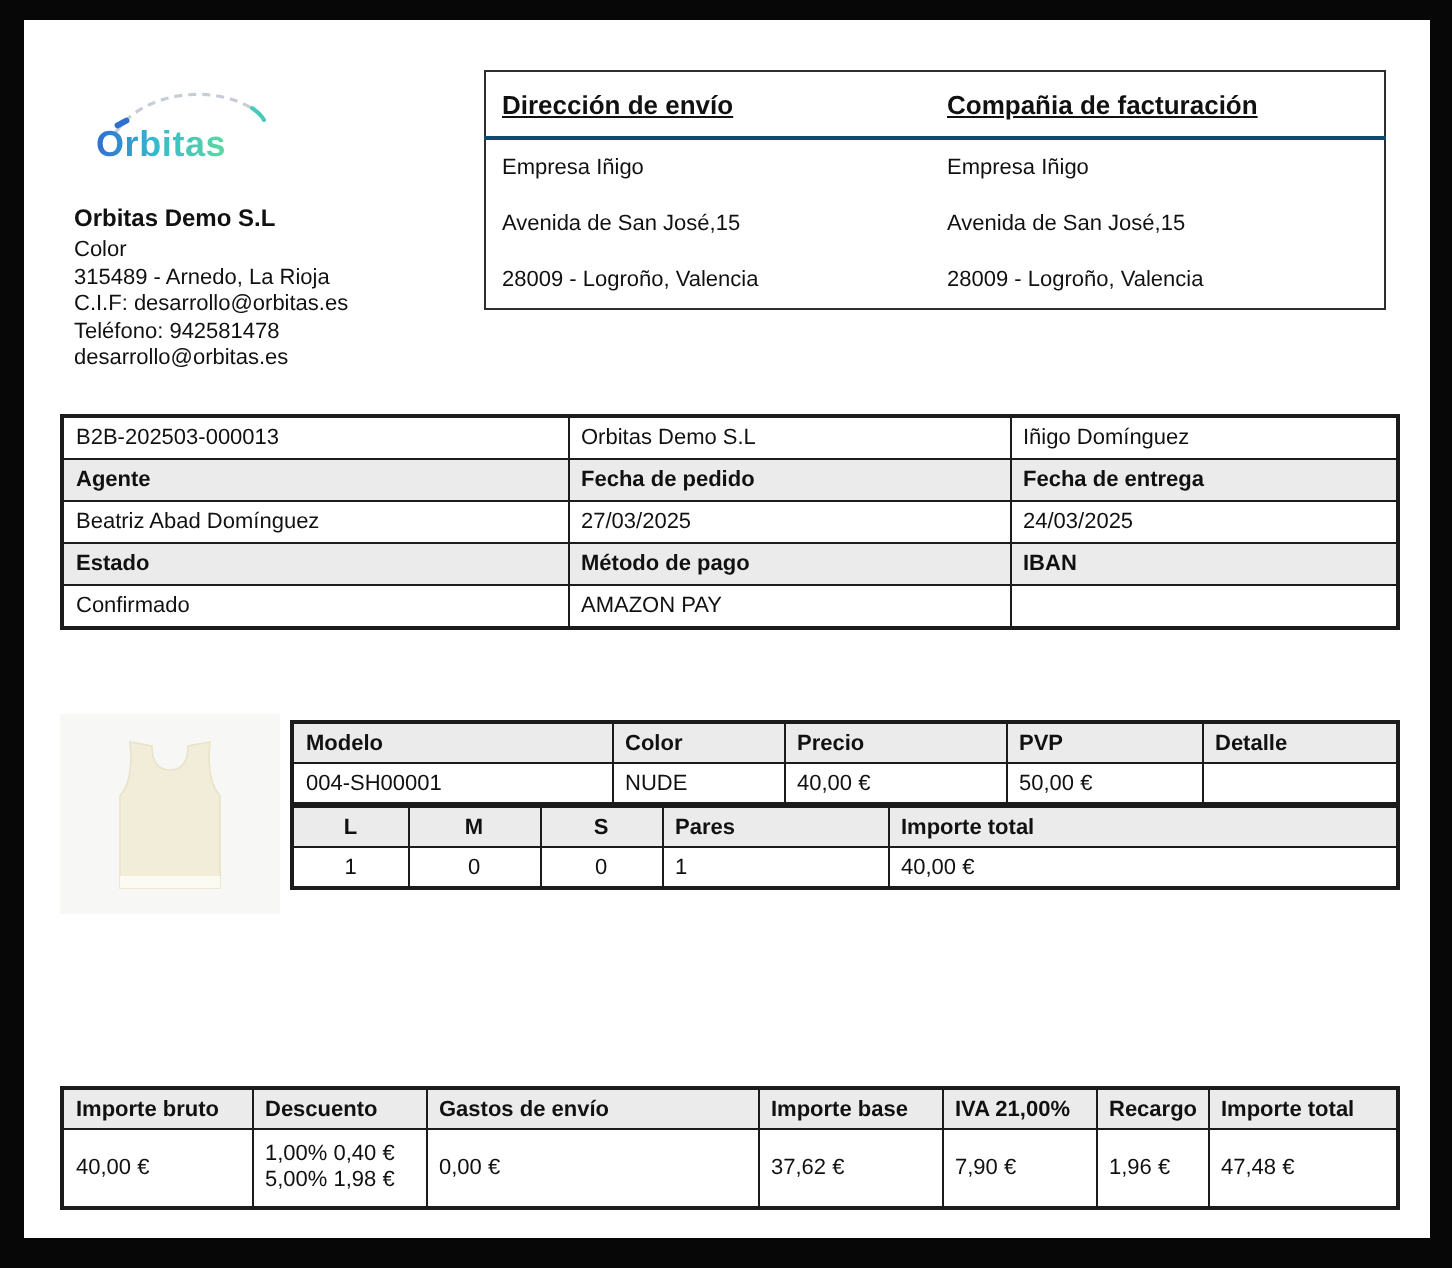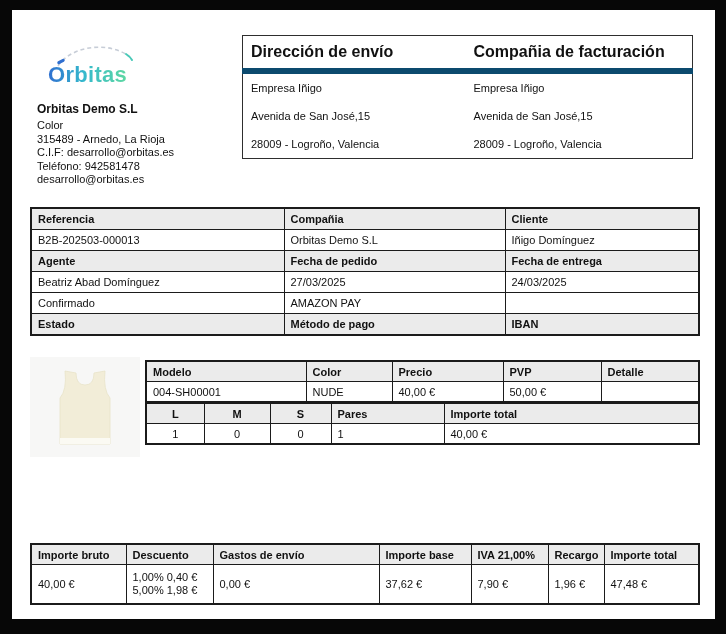--- a/index.html
+++ b/index.html
@@ -11,34 +11,34 @@
   .frame{position:relative;width:726px;height:634px;background:#070707;overflow:hidden;}
   .page{position:absolute;left:12px;top:10px;width:703px;height:609px;background:#ffffff;}
 
   
   .logo{position:absolute;left:34px;top:30px;width:110px;height:56px;}
   .logo-arc{position:absolute;left:4px;top:2px;}
   .logo-accent{position:absolute;left:11px;top:20px;width:8px;height:3px;background:#2f6fd0;
     border-radius:2px;transform:rotate(-28deg);}
   .logo-text{
     position:absolute;left:2px;top:22px;
-    font-size:22px;font-weight:bold;letter-spacing:.3px;
+    font-size:18px;font-weight:bold;letter-spacing:.3px;
     background:linear-gradient(90deg,#2f6fd0 0%,#35b9cd 45%,#5ed8a2 100%);
     -webkit-background-clip:text;background-clip:text;color:transparent;
   }
 
   
   .company{position:absolute;left:25px;top:93px;font-size:11px;line-height:13.4px;}
   .company-name{font-size:12px;font-weight:bold;margin-bottom:3px;}
 
   
   .addr{position:absolute;left:230px;top:25px;width:450px;border-collapse:collapse;
     table-layout:fixed;font-size:11px;border:1px solid #2e2e2e;}
   .addr td{padding:0 8px;vertical-align:middle;white-space:nowrap;overflow:hidden;}
-  .addr .addr-head td{font-weight:bold;font-size:16px;height:32px;border-bottom:6px solid #0c4a6e;}
+  .addr .addr-head td{font-weight:bold;font-size:13px;height:32px;border-bottom:2px solid #0c4a6e;text-decoration:underline;}
   .addr .addr-row td{height:28px;}
 
   
   .grid{position:absolute;border-collapse:collapse;table-layout:fixed;font-size:11px;
     border:2px solid #1b1b1b;}
   .grid td{border:1px solid #1b1b1b;padding:0 6px;vertical-align:middle;
     white-space:nowrap;overflow:hidden;}
   .h{background:#ebebeb;font-weight:bold;}
   .r{text-align:left;}
   .c{text-align:center;}
@@ -111,48 +111,43 @@
     </table>
 
     <table class="grid info">
       <colgroup>
           <col style="width:253px">
           <col style="width:221px">
           <col style="width:194px">
         </colgroup>
       <tbody>
         <tr>
-          <td class="h">Referencia</td>
-          <td class="h">Compañia</td>
-          <td class="h">Cliente</td>
-        </tr>
-        <tr>
           <td>B2B-202503-000013</td>
           <td>Orbitas Demo S.L</td>
           <td>Iñigo Domínguez</td>
         </tr>
         <tr>
           <td class="h">Agente</td>
           <td class="h">Fecha de pedido</td>
           <td class="h">Fecha de entrega</td>
         </tr>
         <tr>
           <td>Beatriz Abad Domínguez</td>
           <td>27/03/2025</td>
           <td>24/03/2025</td>
         </tr>
         <tr>
+          <td class="h">Estado</td>
+          <td class="h">Método de pago</td>
+          <td class="h">IBAN</td>
+        </tr>
+        <tr>
           <td>Confirmado</td>
           <td>AMAZON PAY</td>
           <td></td>
-        </tr>
-        <tr>
-          <td class="h">Estado</td>
-          <td class="h">Método de pago</td>
-          <td class="h">IBAN</td>
         </tr>
       </tbody>
     </table>
 
     <div class="prod-img">
       <svg width="110" height="100" viewBox="0 0 110 100">
         <path d="M35,14 Q37,33 30,41 L30,87 L80,87 L80,41 Q73,33 75,14 L64,16 Q64,28 55,28 Q46,28 46,16 Z" fill="#f2edd8" stroke="#e9e3c9" stroke-width="0.8"></path>
         <rect x="30" y="81" width="50" height="6" fill="#fbfaf3"></rect>
       </svg>
     </div>

